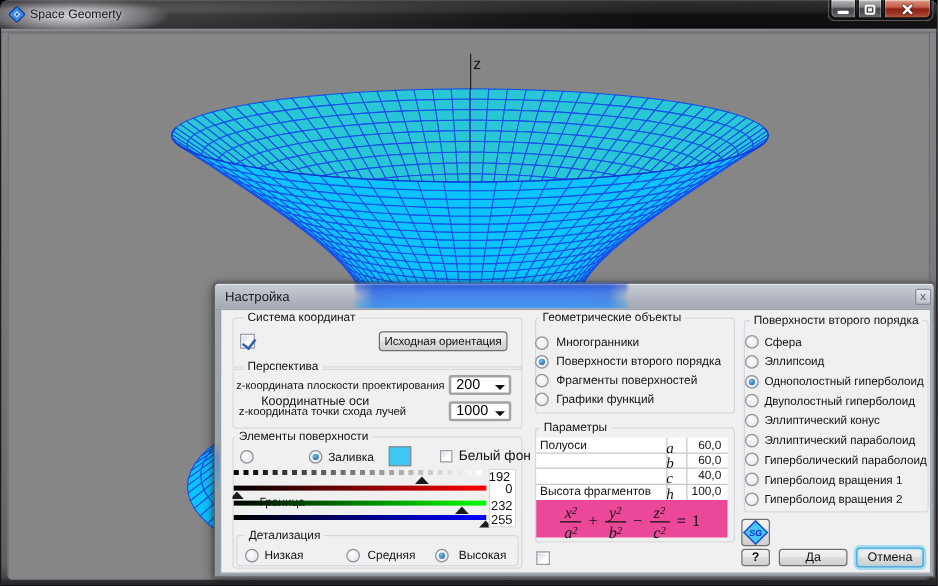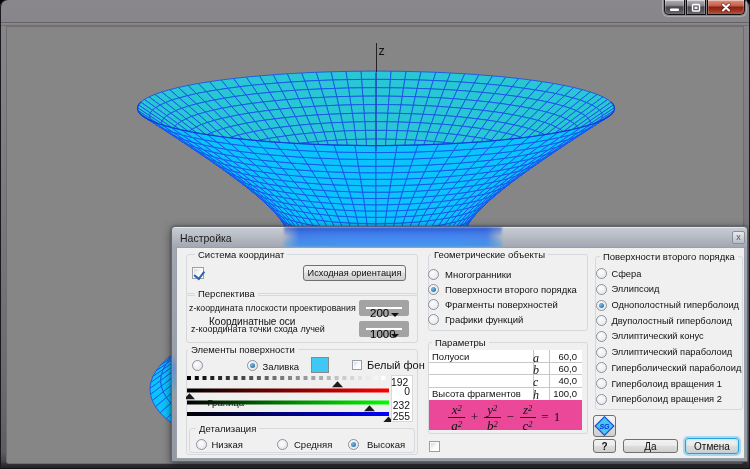--- a/index.html
+++ b/index.html
@@ -72,21 +72,21 @@
   border:1px solid #8d9199; background:radial-gradient(circle at 40% 35%, #fdfdfd, #dfe3e8); }
 .rad.on::after { content:""; position:absolute; left:2px; top:2px; width:5px; height:5px;
   border-radius:50%; background:radial-gradient(circle at 35% 35%, #6ec0ef, #1e5a94); }
 .chk { position:absolute; width:12px; height:12px; border:1px solid #999fa6;
   background:linear-gradient(135deg,#cdd4da 0%,#fdfdfd 60%); box-shadow:inset 0 0 0 1px rgba(255,255,255,0.8); }
 .chk.on::after { content:""; position:absolute; left:3px; top:0.5px; width:4.5px; height:7.5px;
   border:solid #2e62ae; border-width:0 2px 2px 0; transform:rotate(38deg); }
 .btn { position:absolute; border:1px solid #707070; border-radius:3px;
   background:linear-gradient(to bottom, #f2f2f2 0%, #ebebeb 45%, #dddddd 50%, #cfcfcf 100%);
   font-size:10px; color:#111; text-align:center; }
-.combo { position:absolute; width:50px; height:16px; border:7px solid #a3a3a3; border-radius:2px; background:#fff;
+.combo { position:absolute; width:50px; height:16px; border:2px solid #a3a3a3; border-radius:2px; background:#fff;
   font-size:11.5px; color:#000; }
 .combo i { font-style:normal; position:absolute; left:4px; top:0px; }
 .combo u { position:absolute; right:0; top:0; bottom:0; width:14px; text-decoration:none; }
 .combo u::after { content:""; position:absolute; left:3px; top:6px;
   border:4px solid transparent; border-top:4.5px solid #111; }
 
 .mv { position:absolute; font-family:"Liberation Serif", serif; font-style:italic; font-size:12px; color:#111; }
 #formula { font-family:"Liberation Serif", serif; font-size:13px; color:#111; text-align:center; padding-top:2px;}
 #formula .fr { display:inline-block; vertical-align:middle; text-align:center; }
 #formula .fr i, .mv i { font-style:italic; }
@@ -1594,20 +1594,28 @@
           <path d="M356.2 152.4L376 152.6L376 145.6L354.9 145.4Z"></path>
           <path d="M376 152.6L395.8 152.4L397.1 145.4L376 145.6Z"></path>
         </g>
         <path d="M140.8 102.2 L139.0 104.1 L137.9 106.1 L137.5 108.1 L137.7 110.1 L138.7 112.1 L140.4 114.2 L142.8 116.2 L146.0 118.2 L150.0 120.2 L154.7 122.2 L160.2 124.2 L166.4 126.1 L173.5 128.0 L181.2 129.8 L189.7 131.6 L199.0 133.3 L208.9 134.9 L219.5 136.5 L230.8 137.9 L242.7 139.2 L255.1 140.4 L268.0 141.6 L281.4 142.5 L295.3 143.4 L309.4 144.1 L323.9 144.7 L338.6 145.1 L353.5 145.4 L368.5 145.6 L383.5 145.6 L398.5 145.4 L413.4 145.1 L428.1 144.7 L442.6 144.1 L456.7 143.4 L470.6 142.5 L484.0 141.6 L496.9 140.4 L509.3 139.2 L521.2 137.9 L532.5 136.5 L543.1 134.9 L553.0 133.3 L562.3 131.6 L570.8 129.8 L578.5 128.0 L585.6 126.1 L591.8 124.2 L597.3 122.2 L602.0 120.2 L606.0 118.2 L609.2 116.2 L611.6 114.2 L613.3 112.1 L614.3 110.1 L614.5 108.1 L614.1 106.1 L613.0 104.1 L611.2 102.2" fill="none" stroke="#0c32cf" stroke-width="1.2" opacity="0.8"></path>
         <line x1="376" y1="73" x2="376" y2="151" stroke="#2a3f9f" stroke-width="1.2" opacity="0.85"></line>
       <line x1="376.5" y1="43" x2="376.5" y2="72" stroke="#222" stroke-width="1"></line>
       <text x="378.5" y="55" font-size="12.5" fill="#111">z</text>
     </svg>
   </div>
   <div id="frameline"></div>
+  <div id="titlebar">
+    <svg id="winicon" viewBox="0 0 16 16">
+        <rect x="2.4" y="2.4" width="11.2" height="11.2" transform="rotate(45 8 8)" fill="#3c8ae8" stroke="#123f90" stroke-width="1.2"></rect>
+        <rect x="5.6" y="5.6" width="4.8" height="4.8" transform="rotate(45 8 8)" fill="#b7d9ff"></rect>
+        <circle cx="8" cy="8" r="1.2" fill="#1d50c0"></circle>
+      </svg>
+    <div id="titletext">Space Geomerty</div>
+  </div>
   <div id="wbtns">
     <div class="wb" id="wb-min">
         <svg width="19" height="15">
           <rect x="5" y="8.5" width="9" height="2.6" rx="1" fill="#fff"></rect>
         </svg>
       </div>
     <div class="wb" id="wb-max">
         <svg width="18" height="15">
           <rect x="5.5" y="4.5" width="7" height="6.5" rx="1" fill="none" stroke="#fff" stroke-width="1.5"></rect>
           <rect x="7.4" y="6.6" width="3.2" height="2.5" fill="#eee"></rect>

